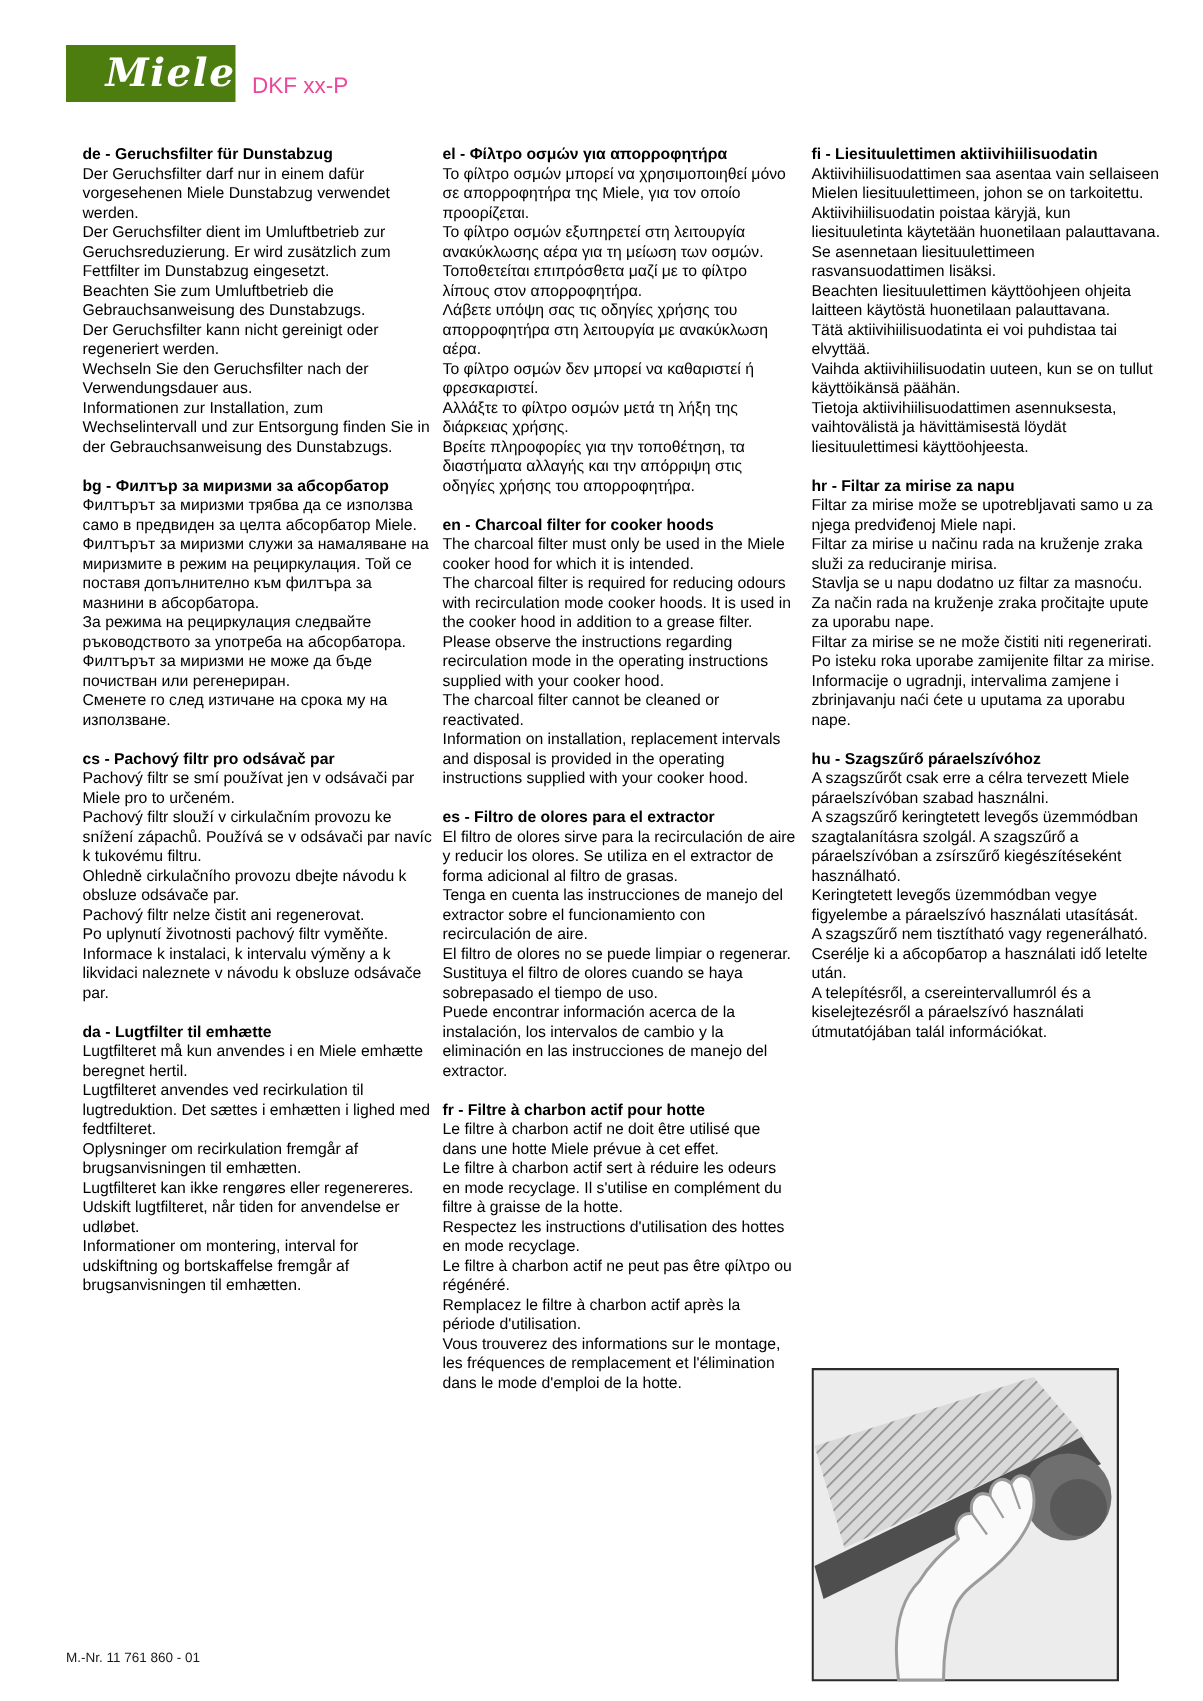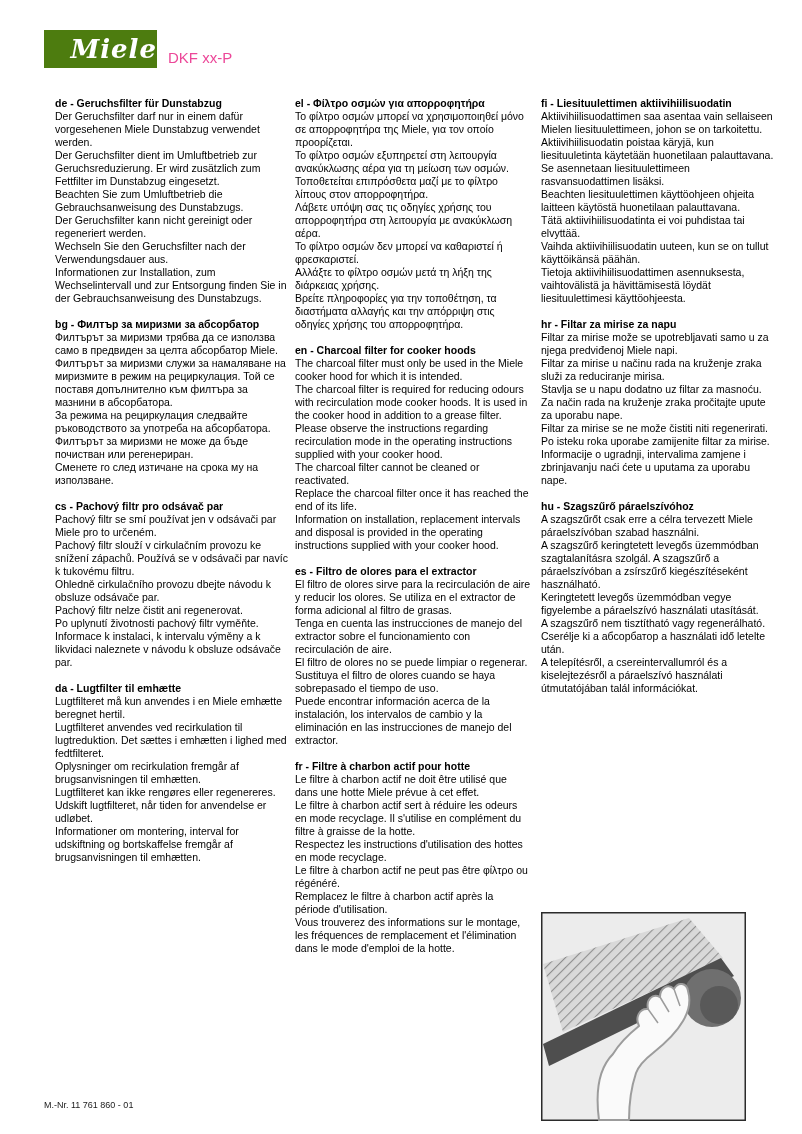--- a/index.html
+++ b/index.html
@@ -100,21 +100,20 @@
       <p class="sec-par">Το φίλτρο οσμών δεν μπορεί να καθαριστεί ή φρεσκαριστεί.</p>
       <p class="sec-par">Αλλάξτε το φίλτρο οσμών μετά τη λήξη της διάρκειας χρήσης.</p>
       <p class="sec-par">Βρείτε πληροφορίες για την τοποθέτηση, τα διαστήματα αλλαγής και την απόρριψη στις οδηγίες χρήσης του απορροφητήρα.</p>
     </section>
     <section class="lang-section">
       <h2 class="sec-heading">en - Charcoal filter for cooker hoods</h2>
       <p class="sec-par">The charcoal filter must only be used in the Miele cooker hood for which it is intended.</p>
       <p class="sec-par">The charcoal filter is required for reducing odours with recirculation mode cooker hoods. It is used in the cooker hood in addition to a grease filter.</p>
       <p class="sec-par">Please observe the instructions regarding recirculation mode in the operating instructions supplied with your cooker hood.</p>
       <p class="sec-par">The charcoal filter cannot be cleaned or reactivated.</p>
-      <p class="sec-par">Replace the charcoal filter once it has reached the end of its life.</p>
       <p class="sec-par">Information on installation, replacement intervals and disposal is provided in the operating instructions supplied with your cooker hood.</p>
     </section>
     <section class="lang-section">
       <h2 class="sec-heading">es - Filtro de olores para el extractor</h2>
       <p class="sec-par">El filtro de olores sirve para la recirculación de aire y reducir los olores. Se utiliza en el extractor de forma adicional al filtro de grasas.</p>
       <p class="sec-par">Tenga en cuenta las instrucciones de manejo del extractor sobre el funcionamiento con recirculación de aire.</p>
       <p class="sec-par">El filtro de olores no se puede limpiar o regenerar.</p>
       <p class="sec-par">Sustituya el filtro de olores cuando se haya sobrepasado el tiempo de uso.</p>
       <p class="sec-par">Puede encontrar información acerca de la instalación, los intervalos de cambio y la eliminación en las instrucciones de manejo del extractor.</p>
     </section>

